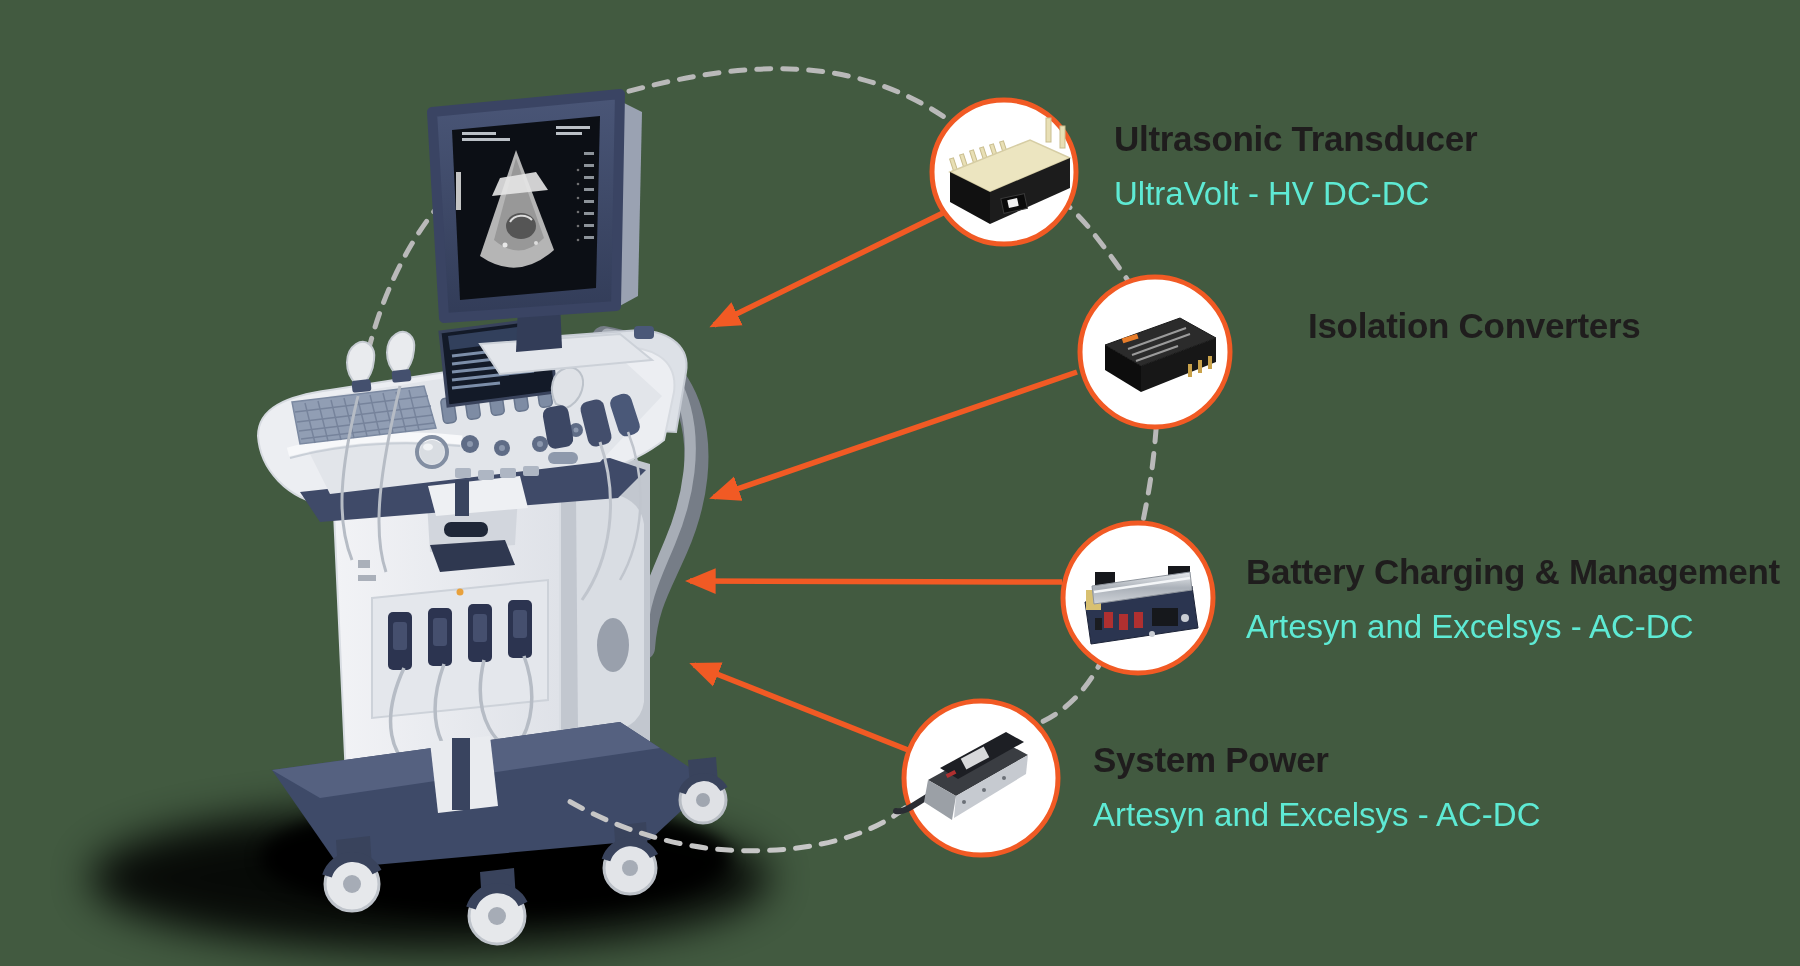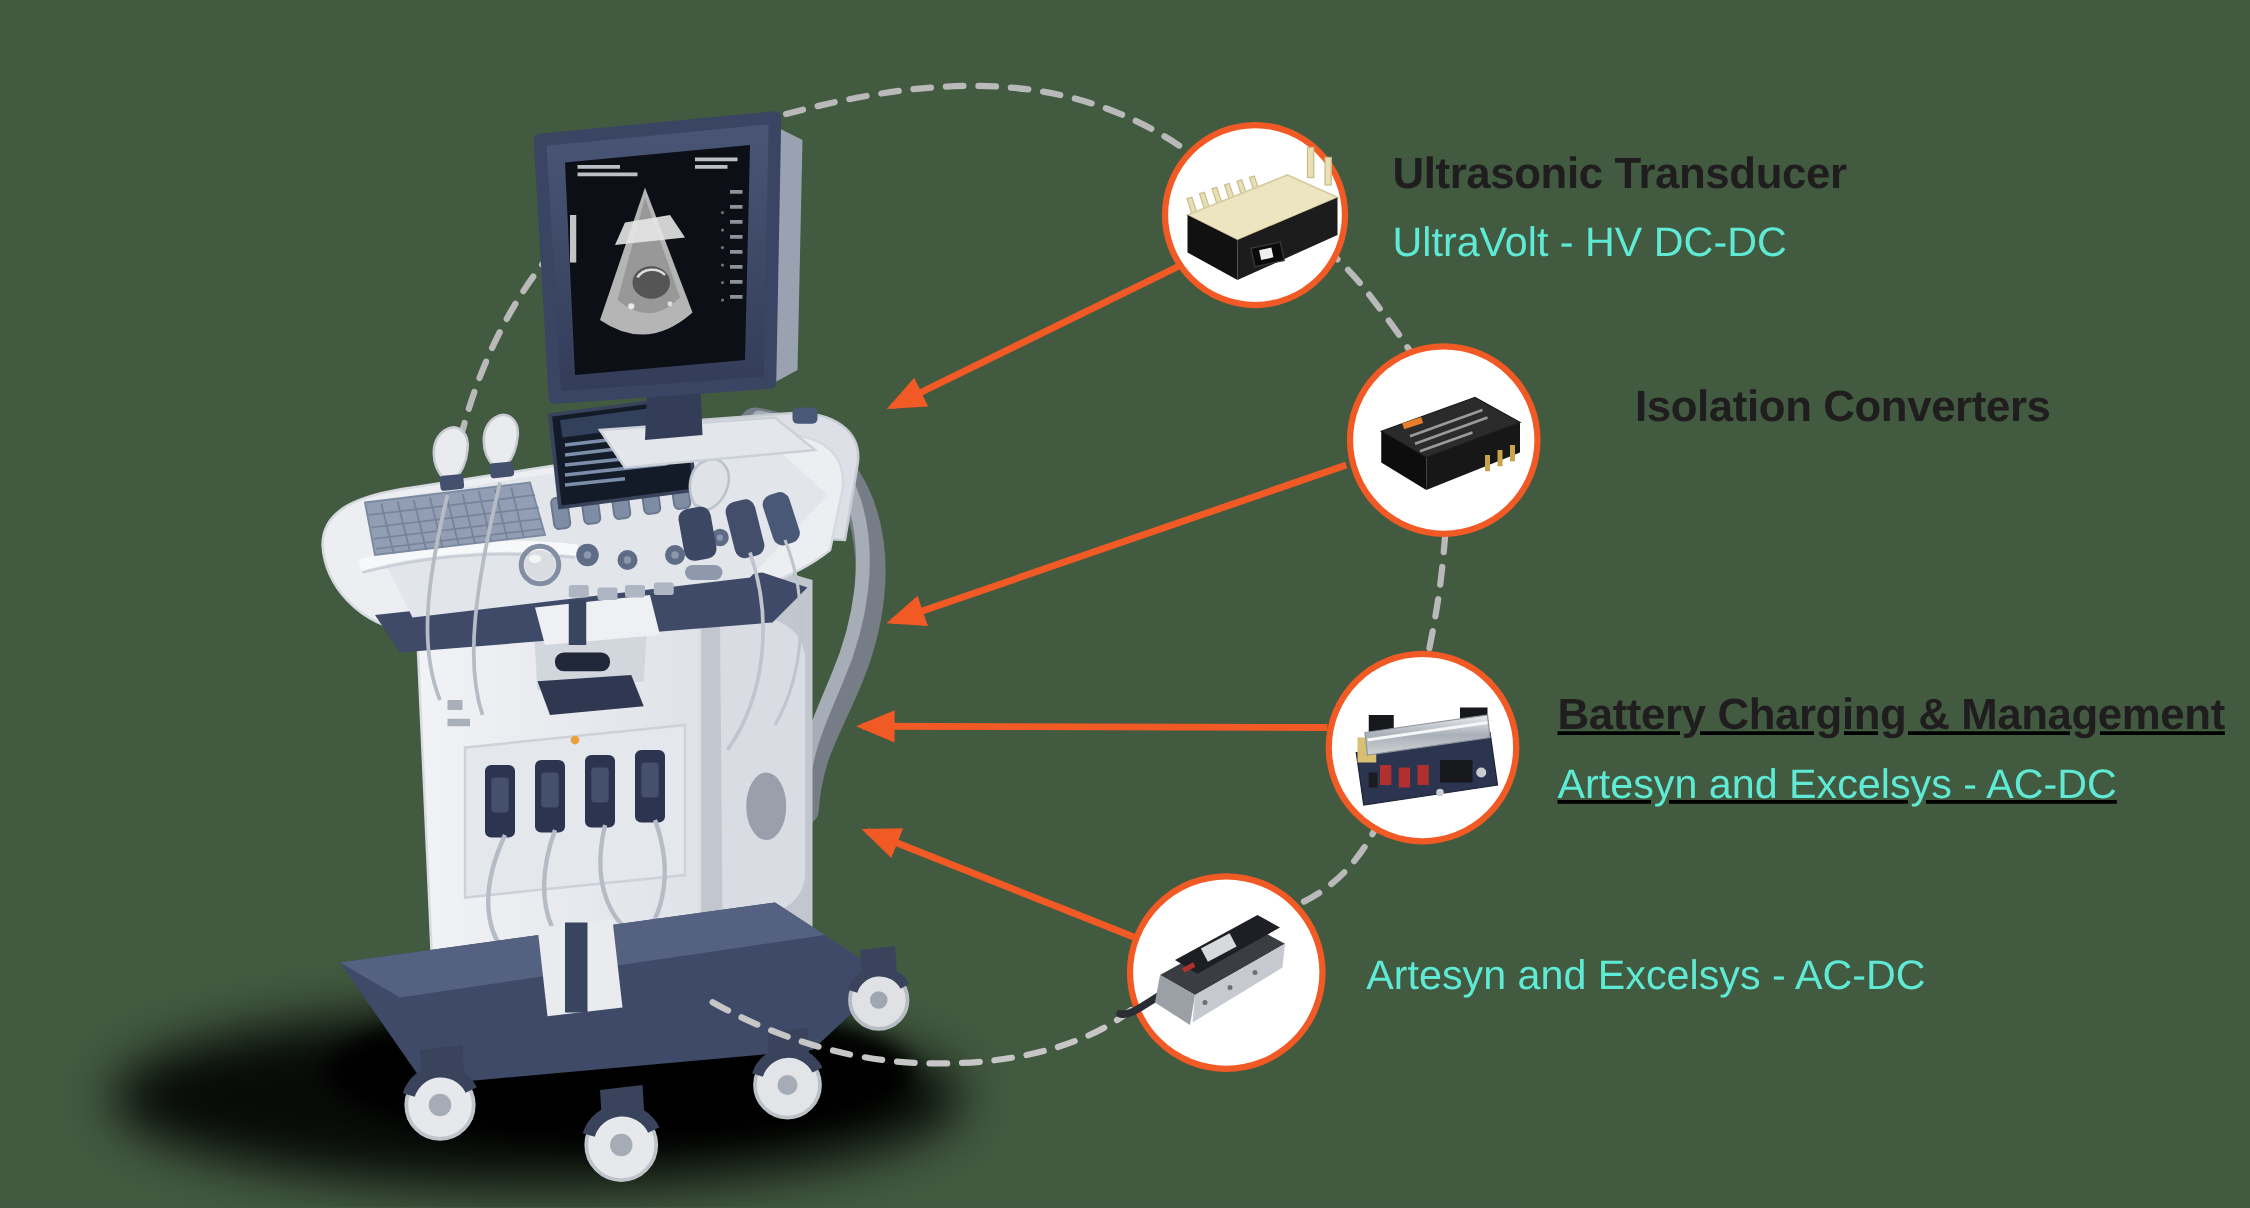--- a/index.html
+++ b/index.html
@@ -360,21 +360,22 @@
   </g>
 </svg>
 
 <div class="callout" style="left:1114px;top:121px;">
   <span class="c-title">Ultrasonic Transducer</span>
   <span class="c-sub">UltraVolt - HV DC-DC</span>
 </div>
 <div class="callout" style="left:1260px;top:308px;margin-left:48px;">
   <span class="c-title">Isolation Converters</span>
 </div>
-<div class="callout" style="left:1246px;top:554px;text-decoration:underline;">
+<div class="callout" style="left:1246px;top:554px;">
   <span class="c-title">Battery Charging &amp; Management</span>
   <span class="c-sub">Artesyn and Excelsys - AC-DC</span>
 </div>
 <div class="callout" style="left:1093px;top:742px;">
+  <span class="c-title">System Power</span>
   <span class="c-sub">Artesyn and Excelsys - AC-DC</span>
 </div>
 
 </div>
 
 </body></html>

